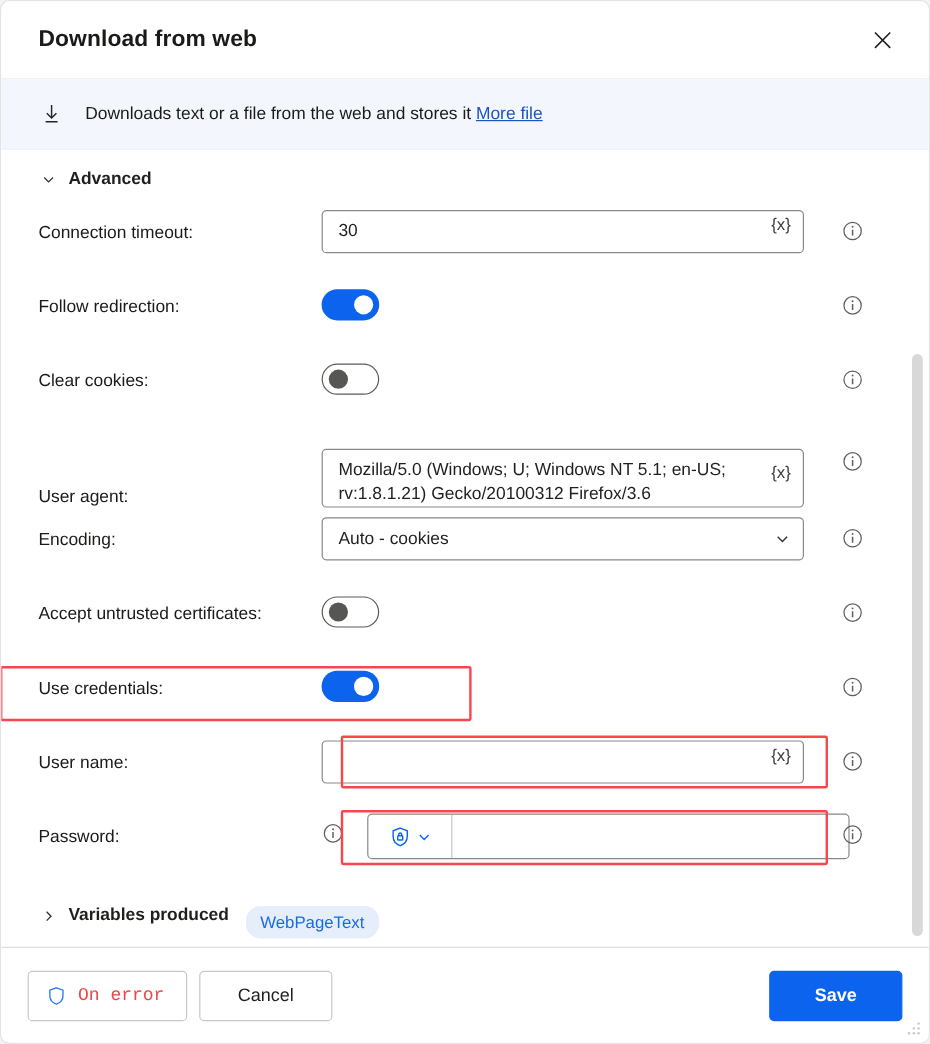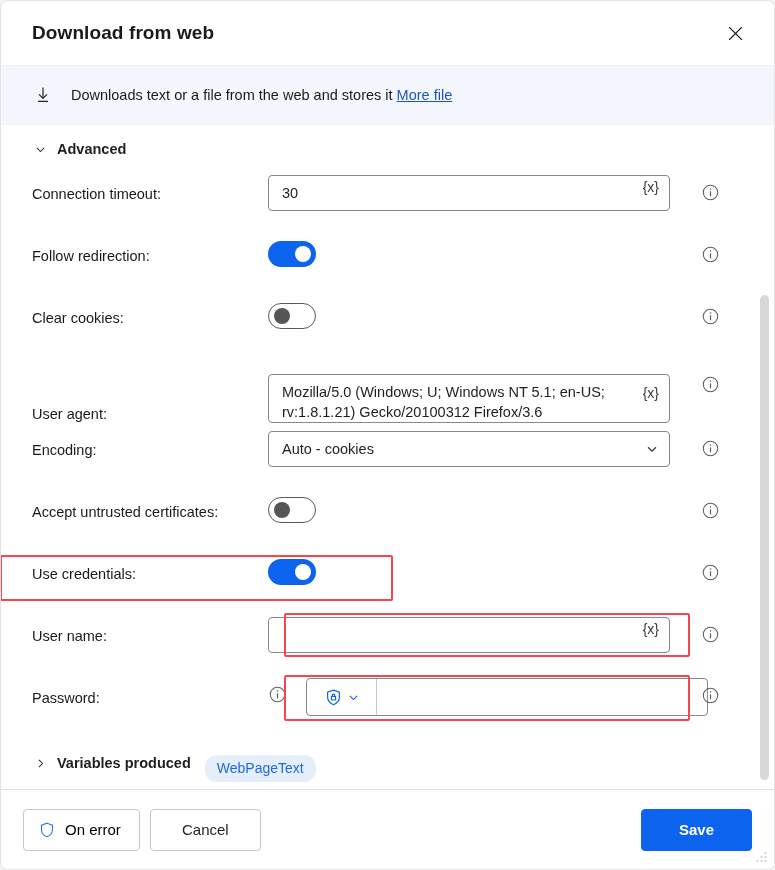--- a/index.html
+++ b/index.html
@@ -268,23 +268,24 @@
     font-size: 15px;
     display: flex;
     align-items: center;
     justify-content: center;
     cursor: pointer;
     user-select: none;
   }
   .btn-onerror {
     border: 1px solid #c9c7c5;
     background: #fff;
-    color: #000000;
+    color: #ef4444;
     padding: 0 18px 0 14px;
     gap: 9px;
+    font-family: Liberation Mono, monospace;
   }
   .btn-save {
     background: #0b63ee;
     color: #fff;
     width: 111px;
     font-weight: 600;
     border: 1px solid #0b63ee;
     margin-left: auto;
   }
   .btn-cancel {

